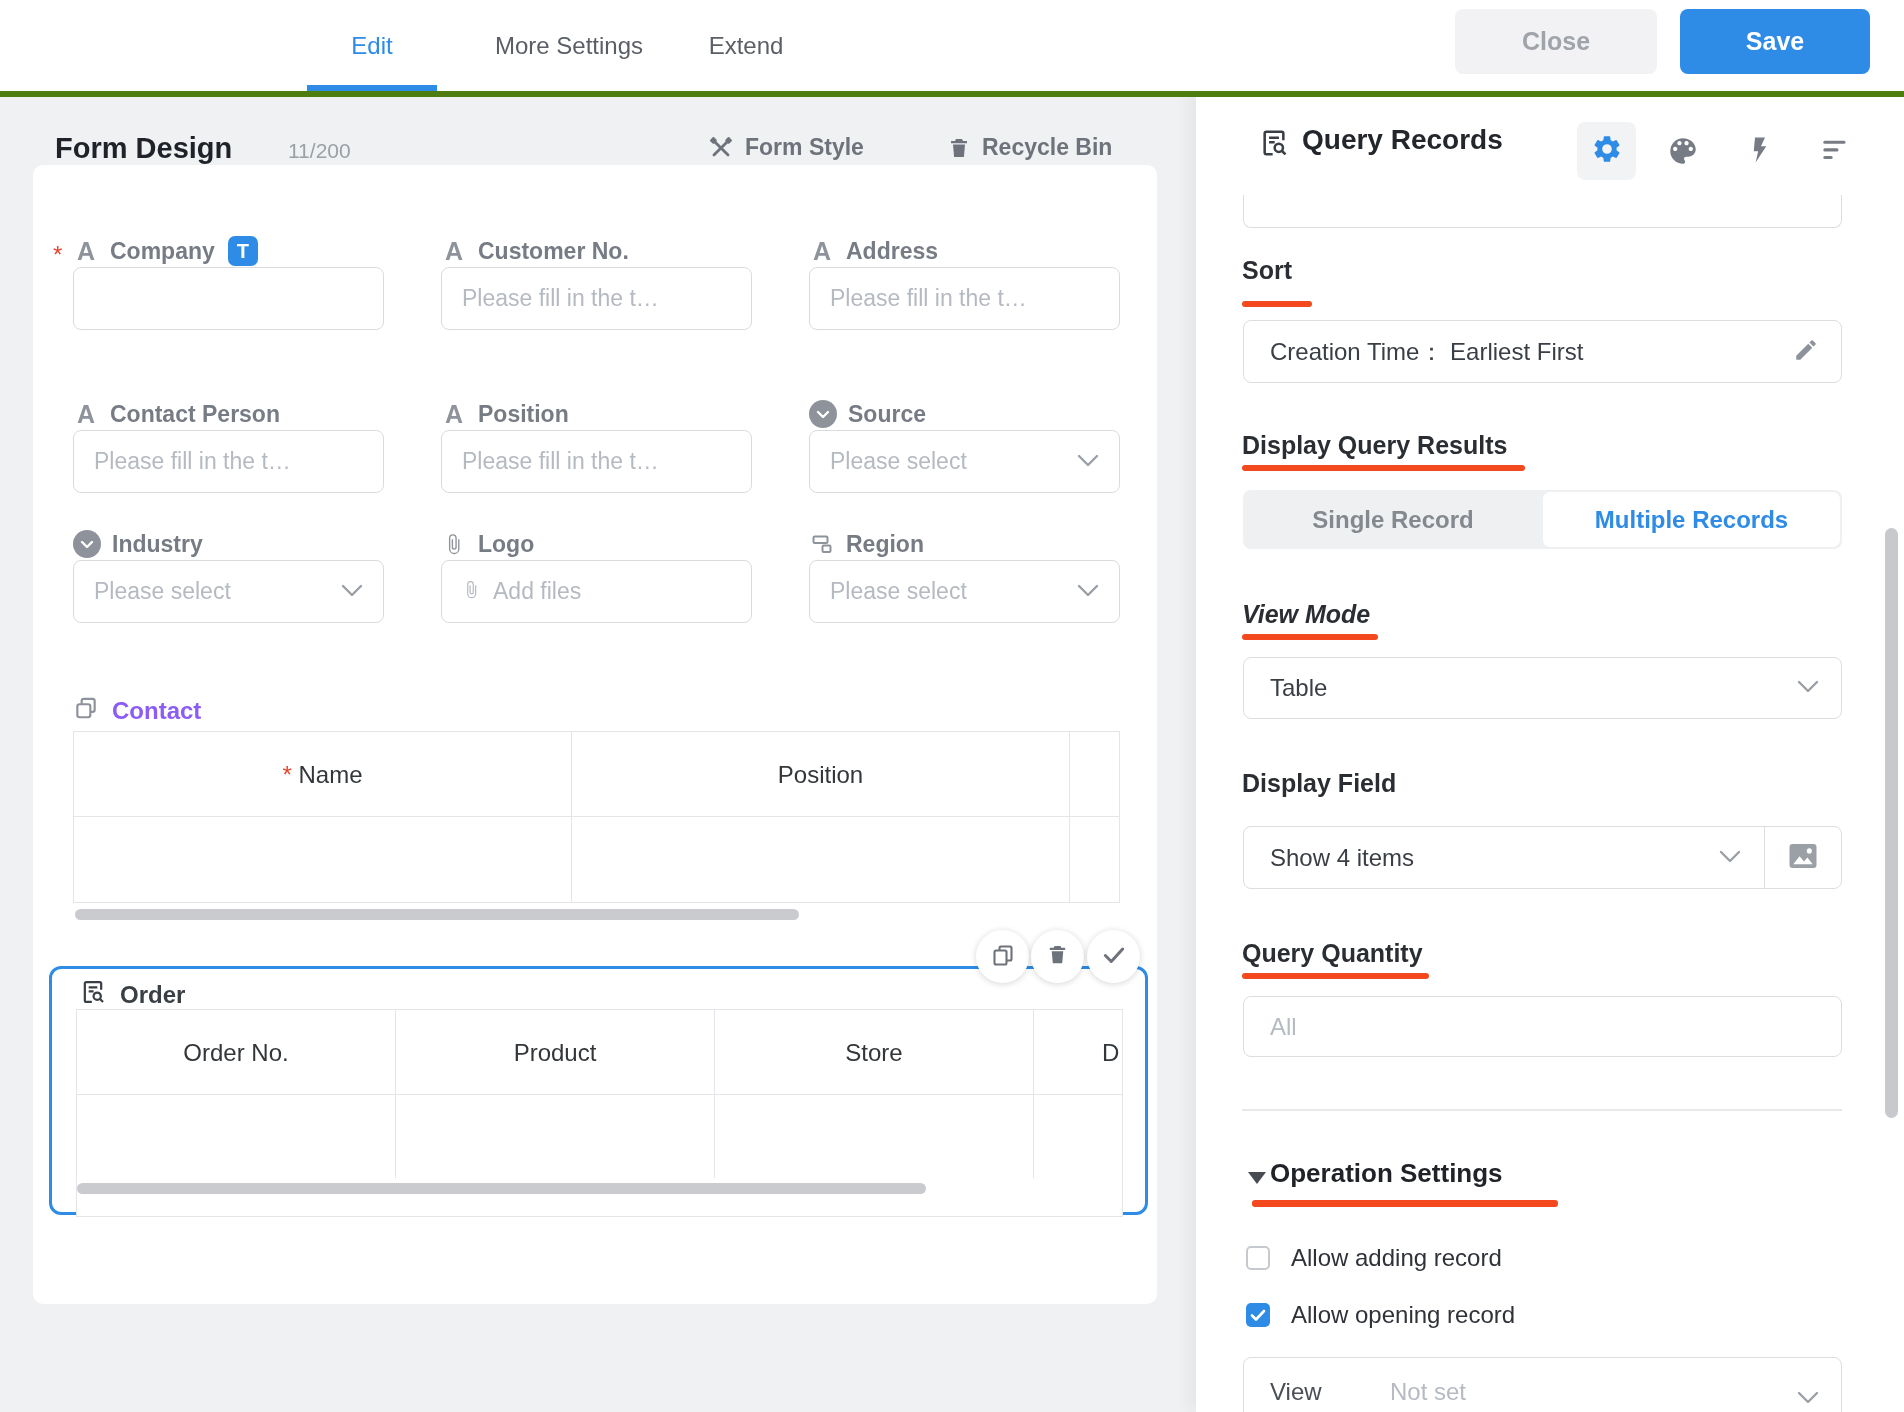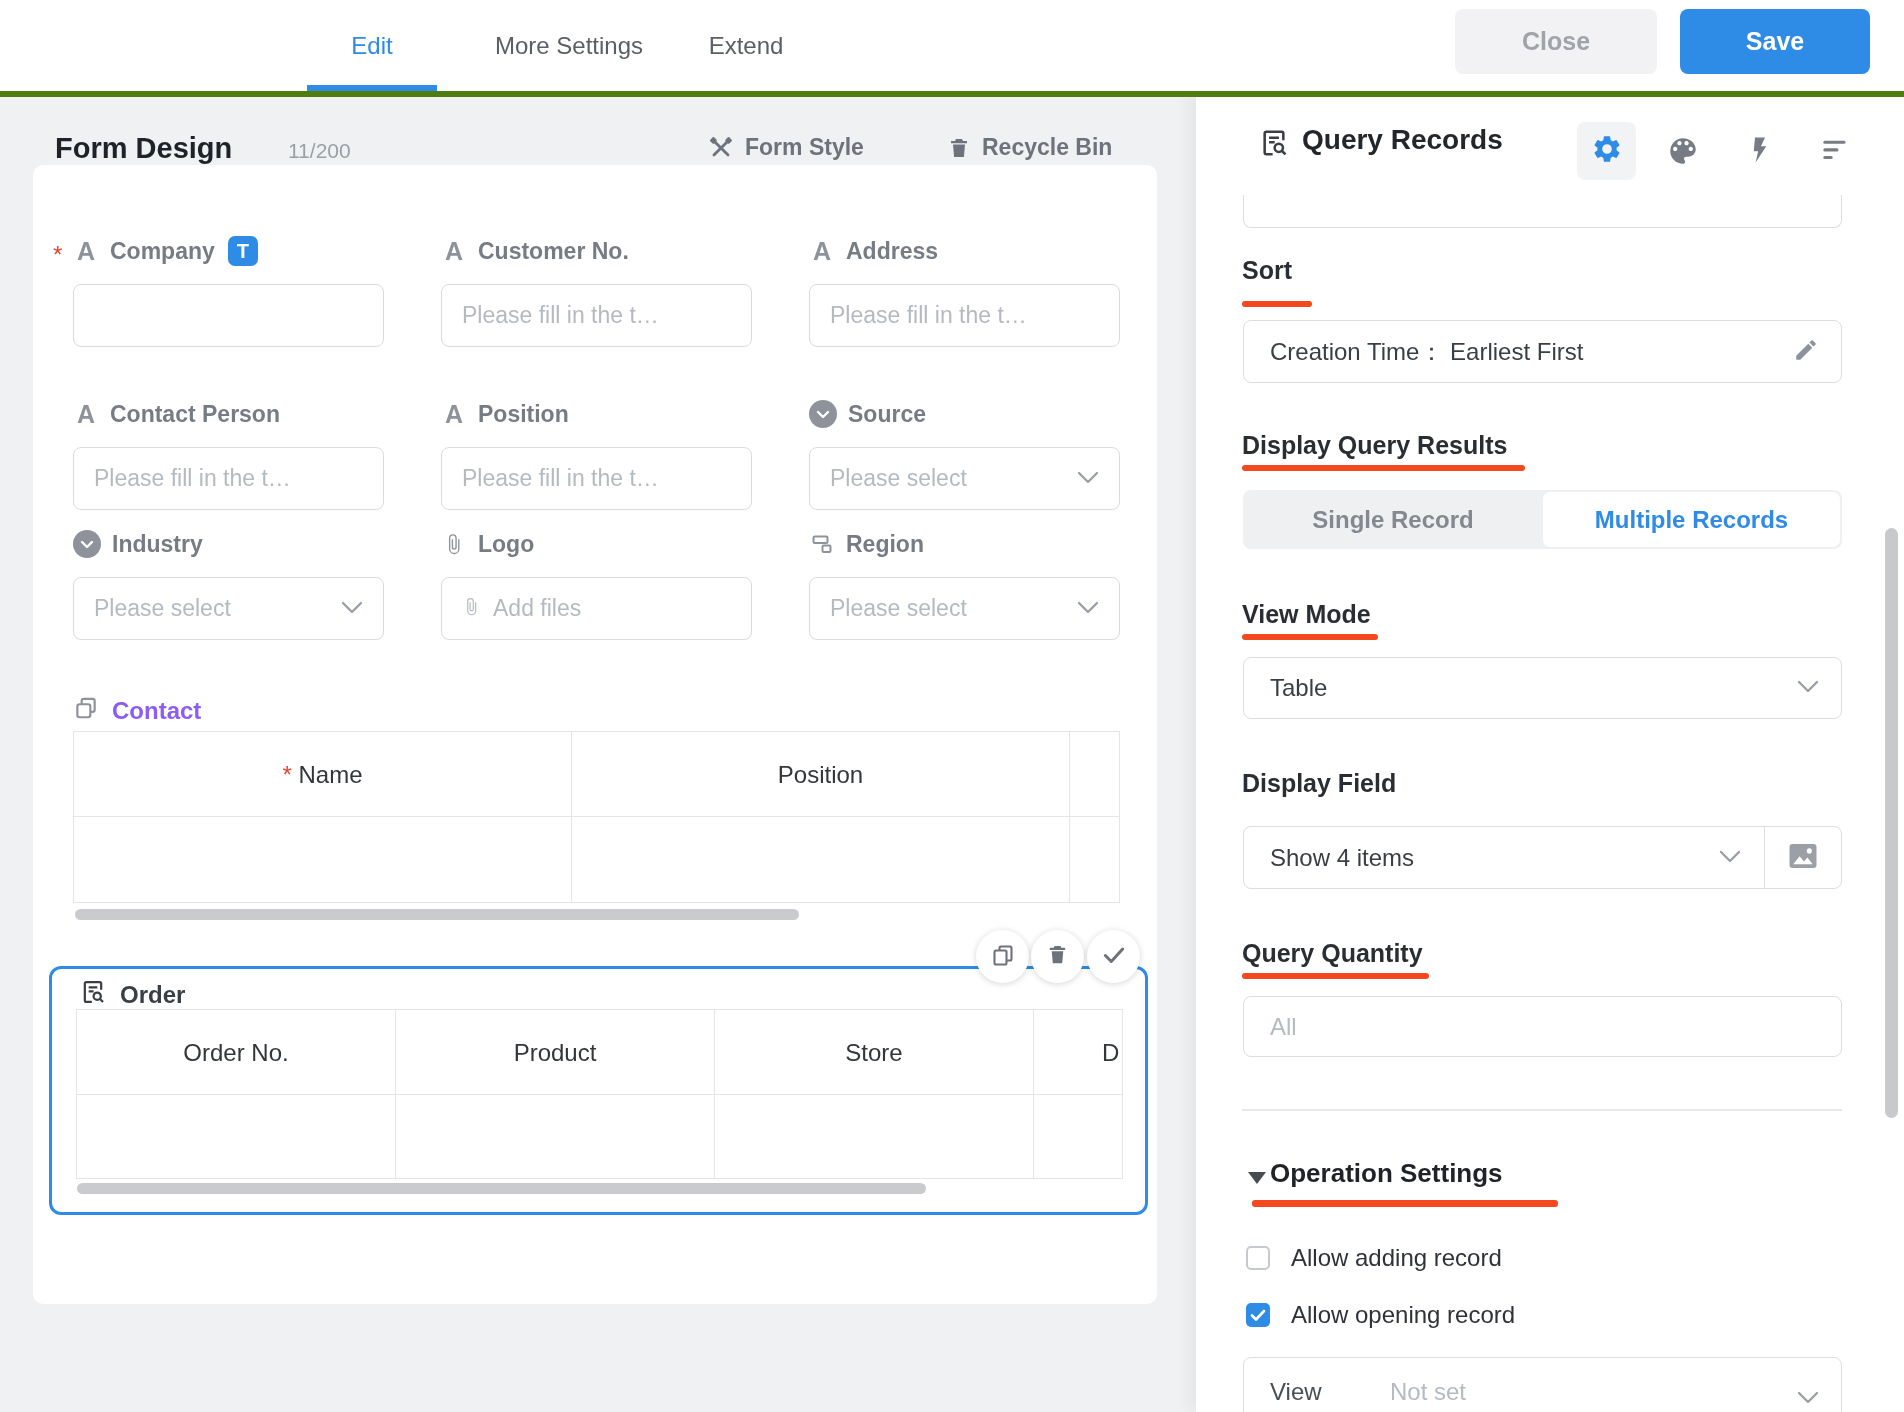--- a/index.html
+++ b/index.html
@@ -38,42 +38,42 @@
   .frow.r1{top:70px;}.frow.r2{top:233px;}.frow.r3{top:363px;}
   .fcell{position:relative;}
   .flabel{position:relative;display:flex;align-items:center;gap:11px;height:32px;
           font-size:23px;font-weight:700;color:#767b84;}
   .req{color:#e8442e;font-size:24px;font-weight:400;}
   .req.abs{position:absolute;left:-20px;top:6px;}
   .aicon{width:26px;text-align:center;font-size:25px;font-weight:700;color:#8e939b;}
   .cicon{width:28px;height:28px;border-radius:50%;background:#8e939b;display:flex;align-items:center;justify-content:center;}
   .tbadge{width:30px;height:30px;border-radius:7px;background:#2e8be6;color:#fff;font-size:20px;
           font-weight:700;display:flex;align-items:center;justify-content:center;margin-left:2px;}
-  .finput{position:relative;margin-top:17px;height:63px;border:1.5px solid #d9dbdf;border-radius:8px;
+  .finput{position:relative;margin-top:0;height:63px;border:1.5px solid #d9dbdf;border-radius:8px;
           background:#fff;display:flex;align-items:center;padding:0 20px;box-sizing:border-box;gap:12px;}
   .ph{font-size:23px;color:#b5b9c0;white-space:nowrap;overflow:hidden;}
   .chev{position:absolute;right:20px;top:50%;transform:translateY(-50%);}
 
   .subhead{position:absolute;left:40px;display:flex;align-items:center;gap:13px;
            font-size:24px;font-weight:700;color:#8b5cf6;}
   .subhead.contact{top:530px;}
   .stable{position:absolute;background:#fff;border:1.5px solid #e3e5e8;box-sizing:border-box;overflow:hidden;}
   .stable.contact{left:40px;top:566px;width:1047px;height:172px;}
   .throw{position:relative;height:85px;border-bottom:1.5px solid #e3e5e8;box-sizing:border-box;}
   .thcell{position:absolute;top:0;height:85px;display:flex;align-items:center;justify-content:center;
           font-size:24px;color:#33373a;box-sizing:border-box;border-right:1.5px solid #e3e5e8;}
   .hscroll{position:absolute;height:11px;border-radius:6px;background:#c9cbcf;}
   .card .hscroll.contact{left:42px;top:744px;width:724px;}
 
   
   .orderbox{position:absolute;left:16px;top:801px;width:1099px;height:249px;border:3px solid #2e8be6;
             border-radius:12px;background:#fff;box-sizing:border-box;}
   .orderhead{position:absolute;left:27px;top:9px;display:flex;align-items:center;gap:13px;
              font-size:24px;font-weight:700;color:#3a3e45;}
-  .stable.order{left:24px;top:40px;width:1047px;height:170px;}
+  .stable.order{left:24px;top:40px;width:1047px;height:208px;}
   .orderbox .hscroll{left:25px;top:214px;width:849px;}
   .actions{position:absolute;top:765px;left:0;width:100%;height:0;z-index:6;}
   .acircle{position:absolute;width:53px;height:53px;border-radius:50%;background:#fff;
            box-shadow:0 1px 6px rgba(20,24,30,.18);display:flex;align-items:center;justify-content:center;cursor:pointer;}
 
   
   .panel{position:absolute;left:1196px;top:0;width:708px;height:1321px;background:#fff;
          box-shadow:-8px 0 14px rgba(30,34,40,.05);overflow:hidden;}
   .ptitle-icon{position:absolute;left:62px;top:36px;}
   .ptitle{position:absolute;left:106px;top:33px;font-size:28px;font-weight:700;color:#23262b;}
@@ -406,21 +406,21 @@
             </svg></span>
       </div>
 
       <div class="phead" style="top:340px;">Display Query Results</div>
       <div class="uline" style="left:46px;top:374px;width:283px;"></div>
       <div class="segment">
         <div class="seg-label">Single Record</div>
         <div class="seg-active">Multiple Records</div>
       </div>
 
-      <div class="phead" style="top:509px;">View Mode</div>
+      <div class="phead" style="top:509px;font-style:italic;">View Mode</div>
       <div class="uline" style="left:46px;top:543px;width:136px;"></div>
       <div class="pselect" style="top:566px;height:62px;">
         <span class="val">Table</span>
         <span class="chev"><svg width="22" height="13" viewBox="0 0 22 13">
               <polyline points="2,2 11,11 20,2" fill="none" stroke="#9ba0a7" stroke-width="2.4" stroke-linecap="round" stroke-linejoin="round"></polyline>
             </svg></span>
       </div>
 
       <div class="phead" style="top:678px;">Display Field</div>
       <div class="pselect" style="top:735px;height:63px;">

